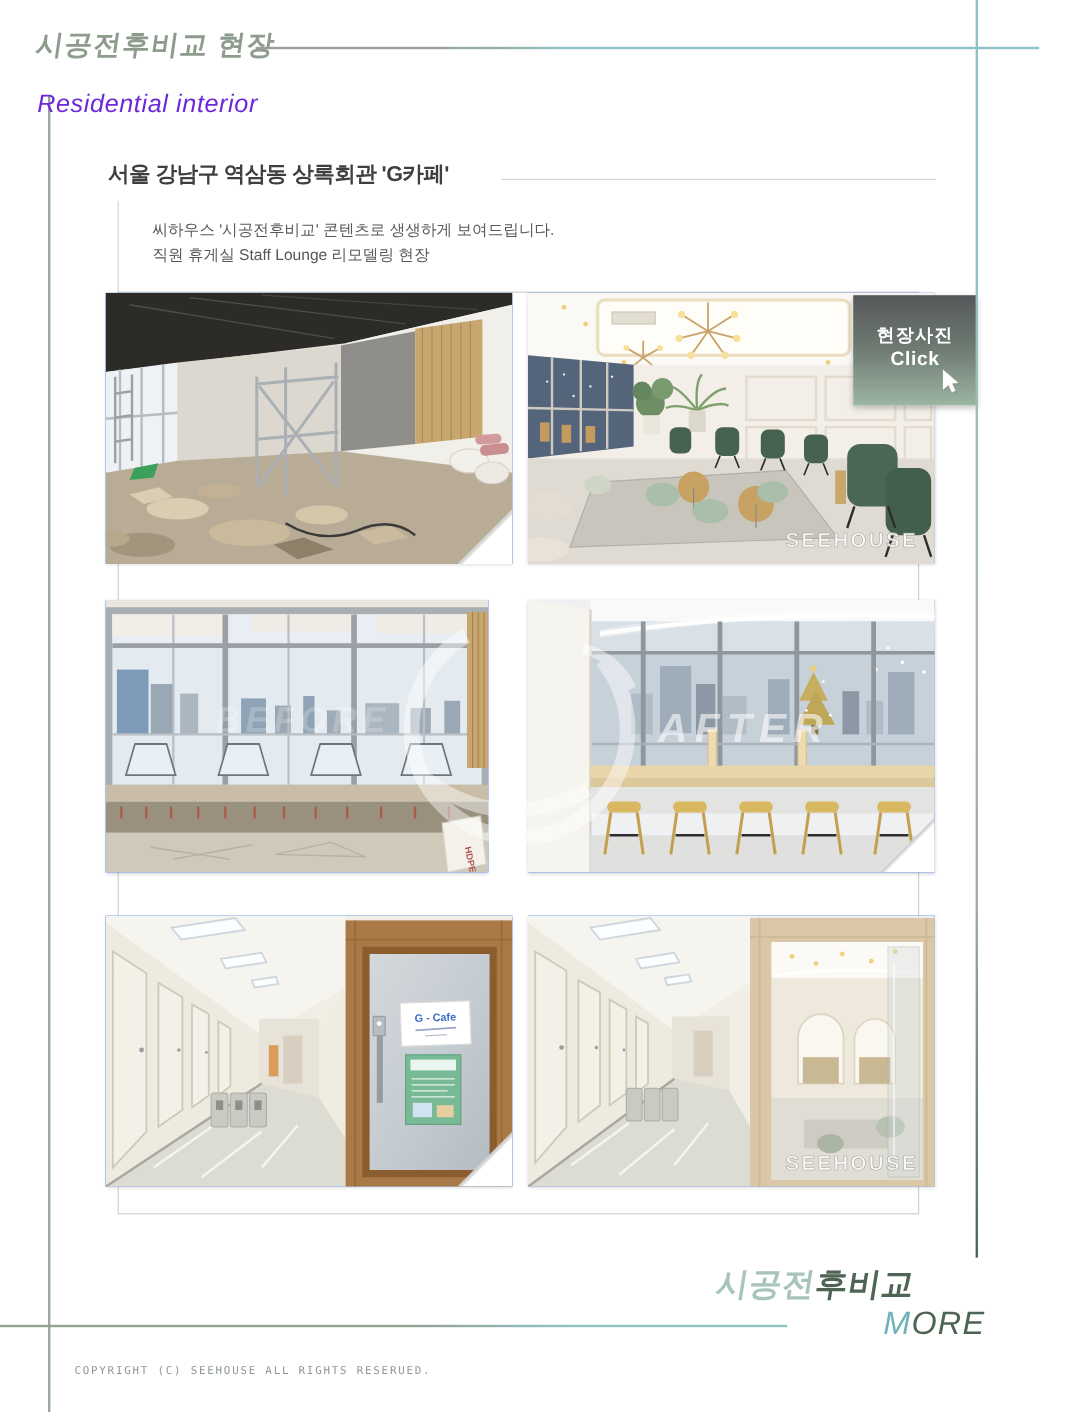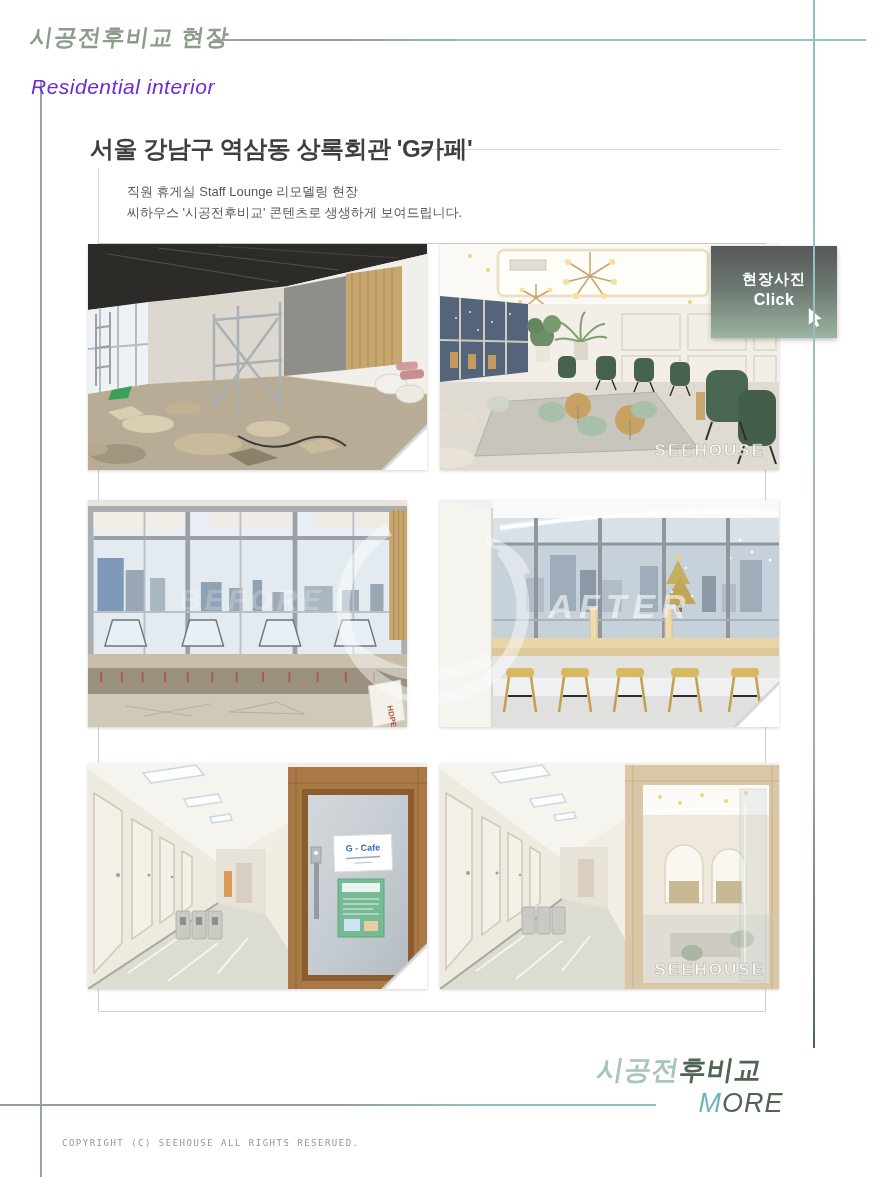--- a/index.html
+++ b/index.html
@@ -18,53 +18,53 @@
   .frame-box{left:98px;top:243px;width:666px;height:767px;border:1px solid #cfcfcf;z-index:1;}
   .desc-vline{left:98px;top:168px;width:1px;height:75px;background:#d8d8d8;}
   .title-line{left:418px;top:149px;width:362px;height:1px;background:#d6d6d6;}
 
   
   .hdr-title{left:30px;top:22px;font-size:23px;font-weight:bold;color:#8e9c8e;
     transform:skewX(-8deg);letter-spacing:1px;}
   .hdr-sub{left:31px;top:52px;font-size:21px;font-style:italic;color:#6d28d9;letter-spacing:.5px;margin-top:23px;}
 
   
-  .sec-title{left:90px;top:133px;font-size:24px;font-weight:bold;color:#3f3f3f;letter-spacing:-.5px;}
+  .sec-title{left:90px;top:133px;font-size:18px;font-weight:bold;color:#3f3f3f;letter-spacing:-.5px;}
   .sec-desc{left:127px;top:181px;font-size:13px;color:#585858;line-height:21px;}
 
   
   .photo{z-index:2;overflow:hidden;background:#3b82f6;box-shadow:0 1px 3px rgba(0,0,0,.18);}
   .photo svg{display:block;width:100%;height:100%;}
   .p1{left:88px;top:244px;width:339px;height:226px;}
   .p2{left:440px;top:244px;width:339px;height:226px;}
   .p3{left:88px;top:500px;width:319px;height:227px;}
   .p4{left:440px;top:500px;width:339px;height:227px;}
   .p5{left:88px;top:763px;width:339px;height:226px;}
   .p6{left:440px;top:763px;width:339px;height:226px;}
   .curl{position:absolute;right:0;bottom:0;width:46px;height:46px;
     background:linear-gradient(315deg,#ffffff 0 44%,#cfcfcf 48%,#f2f2f2 58%,#ffffff 78%,#e9e9e9 100%);
     clip-path:polygon(0 100%,100% 0,100% 100%);
     filter:drop-shadow(-3px -3px 3px rgba(0,0,0,.28));}
   .swirl-overlay{left:88px;top:500px;width:691px;height:227px;z-index:3;pointer-events:none;}
 
   
-  .badge{left:711px;top:246px;width:126px;height:92px;z-index:8;cursor:pointer;
+  .badge{left:711px;top:246px;width:103px;height:92px;z-index:8;cursor:pointer;
     background:linear-gradient(180deg,#56585a 0%,#6e7a72 48%,#9db5a3 100%);
     box-shadow:0 2px 5px rgba(0,0,0,.25);
     color:#fff;text-align:center;font-weight:bold;}
   .badge .b1{margin-top:24px;font-size:15px;letter-spacing:1px;}
   .badge .b2{margin-top:2px;font-size:16px;letter-spacing:.5px;}
   .badge .cursor{position:absolute;right:14px;bottom:10px;width:17px;height:22px;}
 
   
   .brand{left:560px;top:1052px;width:202px;text-align:right;font-size:27px;font-weight:bold;
     transform:skewX(-9deg);letter-spacing:.5px;z-index:10;}
   .brand .a1{color:#a7c4bd;}
   .brand .a2{color:#4e6554;}
-  .more{left:560px;top:1088px;width:160px;text-align:center;font-size:27px;font-style:italic;
+  .more{left:560px;top:1088px;width:160px;text-align:right;font-size:27px;font-style:italic;
     font-weight:normal;letter-spacing:1px;left:661px;}
   .more .m1{color:#6fb3ba;}
   .more .m2{color:#4e6554;}
   .copyright{left:62px;top:1138px;font-family:"DejaVu Sans Mono",monospace;font-size:9px;
     letter-spacing:1.5px;color:#8f998f;}
 </style>
 </head>
 <body>
 
 <div class="abs top-line"></div>
@@ -73,22 +73,22 @@
 <div class="abs bottom-hline"></div>
 <div class="abs frame-box"></div>
 <div class="abs desc-vline"></div>
 <div class="abs title-line"></div>
 
 <div class="abs hdr-title">시공전후비교 현장</div>
 <div class="abs hdr-sub">Residential interior</div>
 
 <div class="abs sec-title">서울 강남구 역삼동 상록회관 'G카페'</div>
 <div class="abs sec-desc">
+  <div>씨하우스 '시공전후비교' 콘텐츠로 생생하게 보여드립니다.</div>
   <div>직원 휴게실 Staff Lounge 리모델링 현장</div>
-  <div>씨하우스 '시공전후비교' 콘텐츠로 생생하게 보여드립니다.</div>
 </div>
 
 <div class="abs photo p1">
   <svg viewBox="0 0 339 226" preserveAspectRatio="none">
     <rect width="339" height="226" fill="#e6e3dd"></rect>
     <polygon points="0,0 339,0 339,10 200,42 0,66" fill="#2c2b28"></polygon>
     <line x1="20" y1="10" x2="190" y2="38" stroke="#5d5c56" stroke-width="1.2" opacity=".7"></line>
     <line x1="70" y1="4" x2="250" y2="26" stroke="#6a6963" stroke-width="1" opacity=".6"></line>
     <line x1="130" y1="2" x2="310" y2="14" stroke="#55544e" stroke-width="1" opacity=".6"></line>
     <polygon points="200,42 339,10 339,150 200,132" fill="#f1efe9"></polygon>

